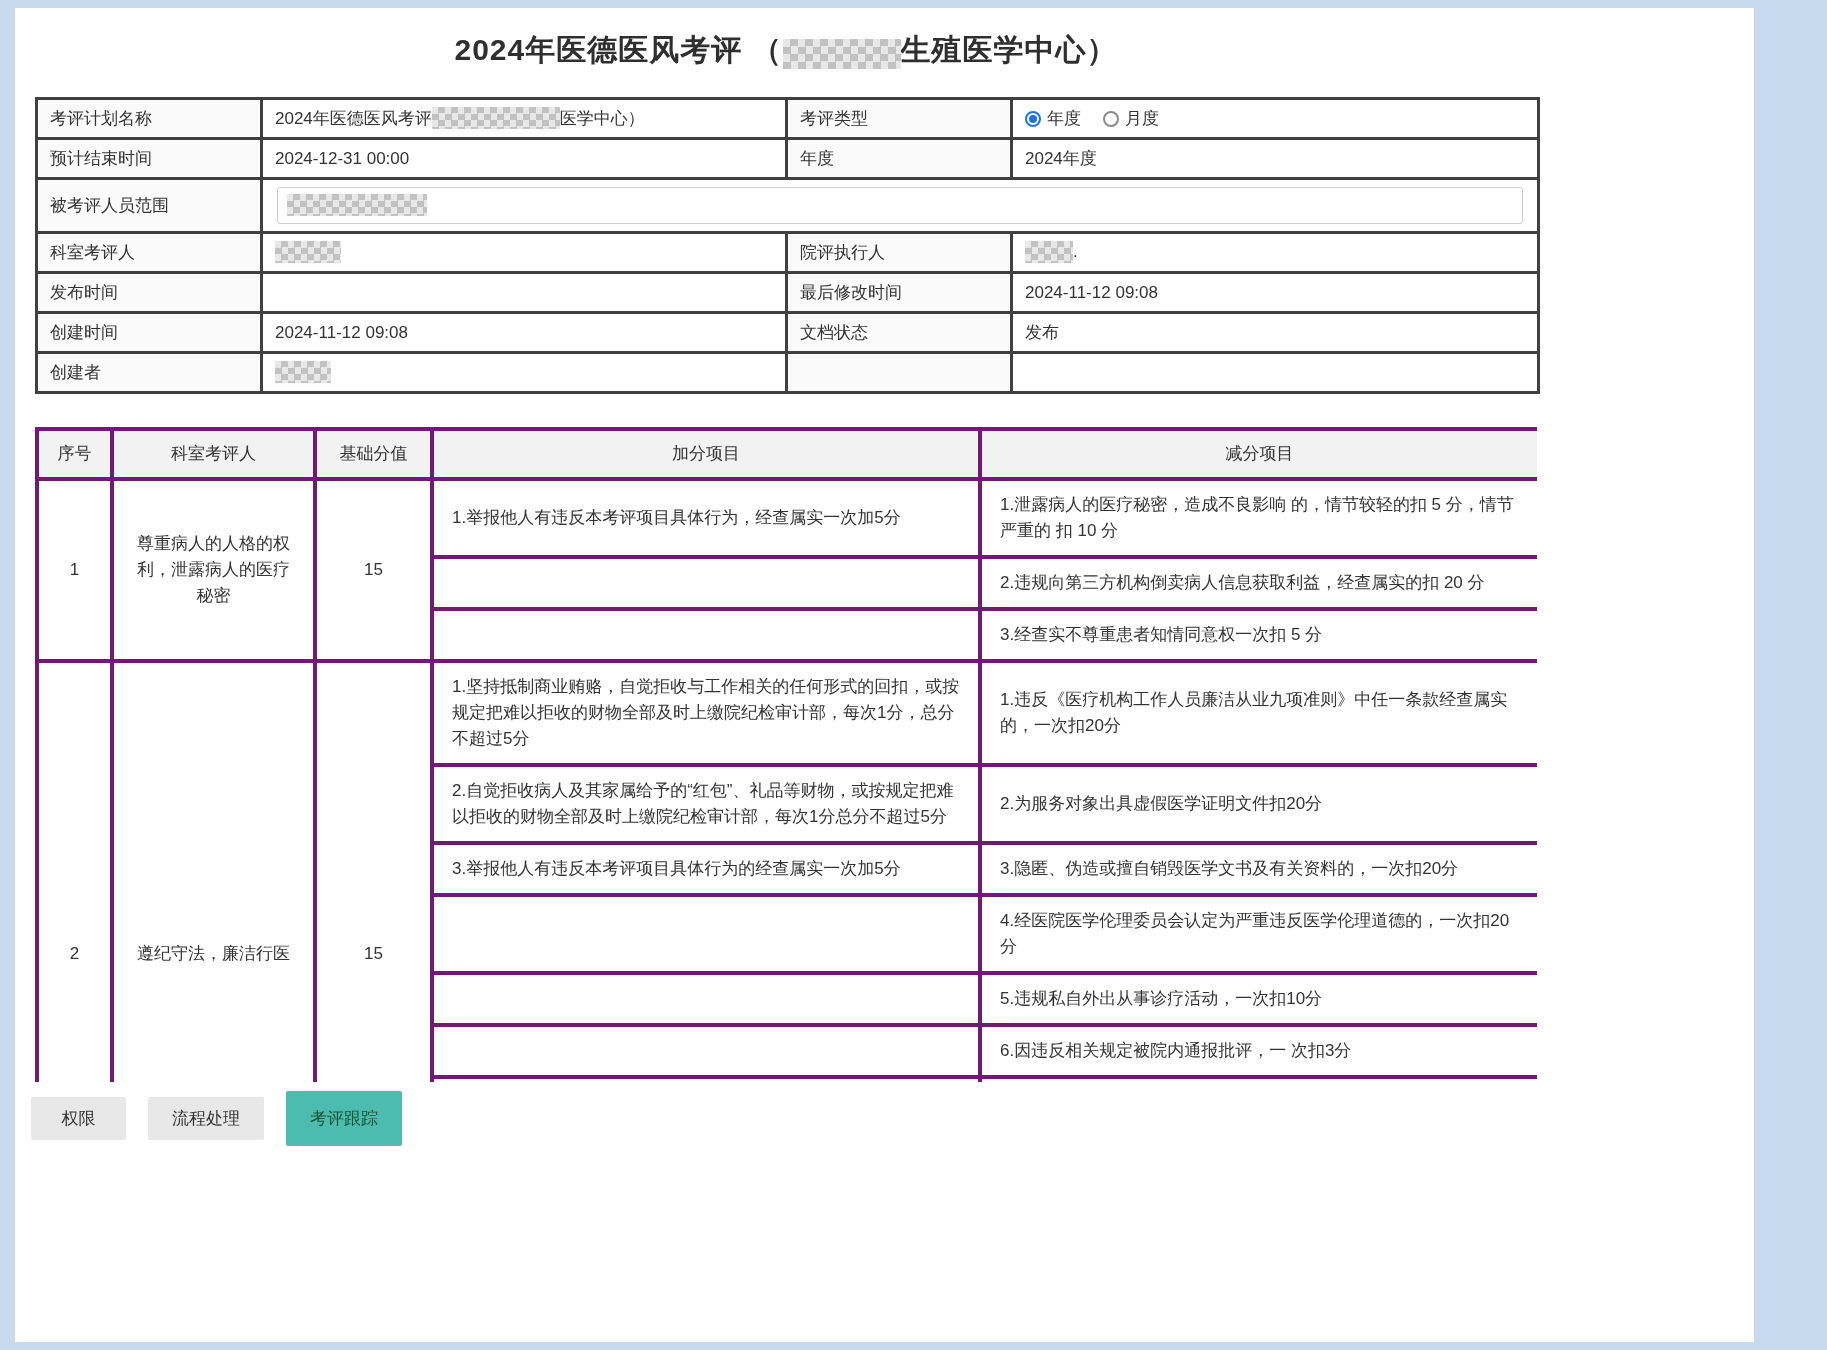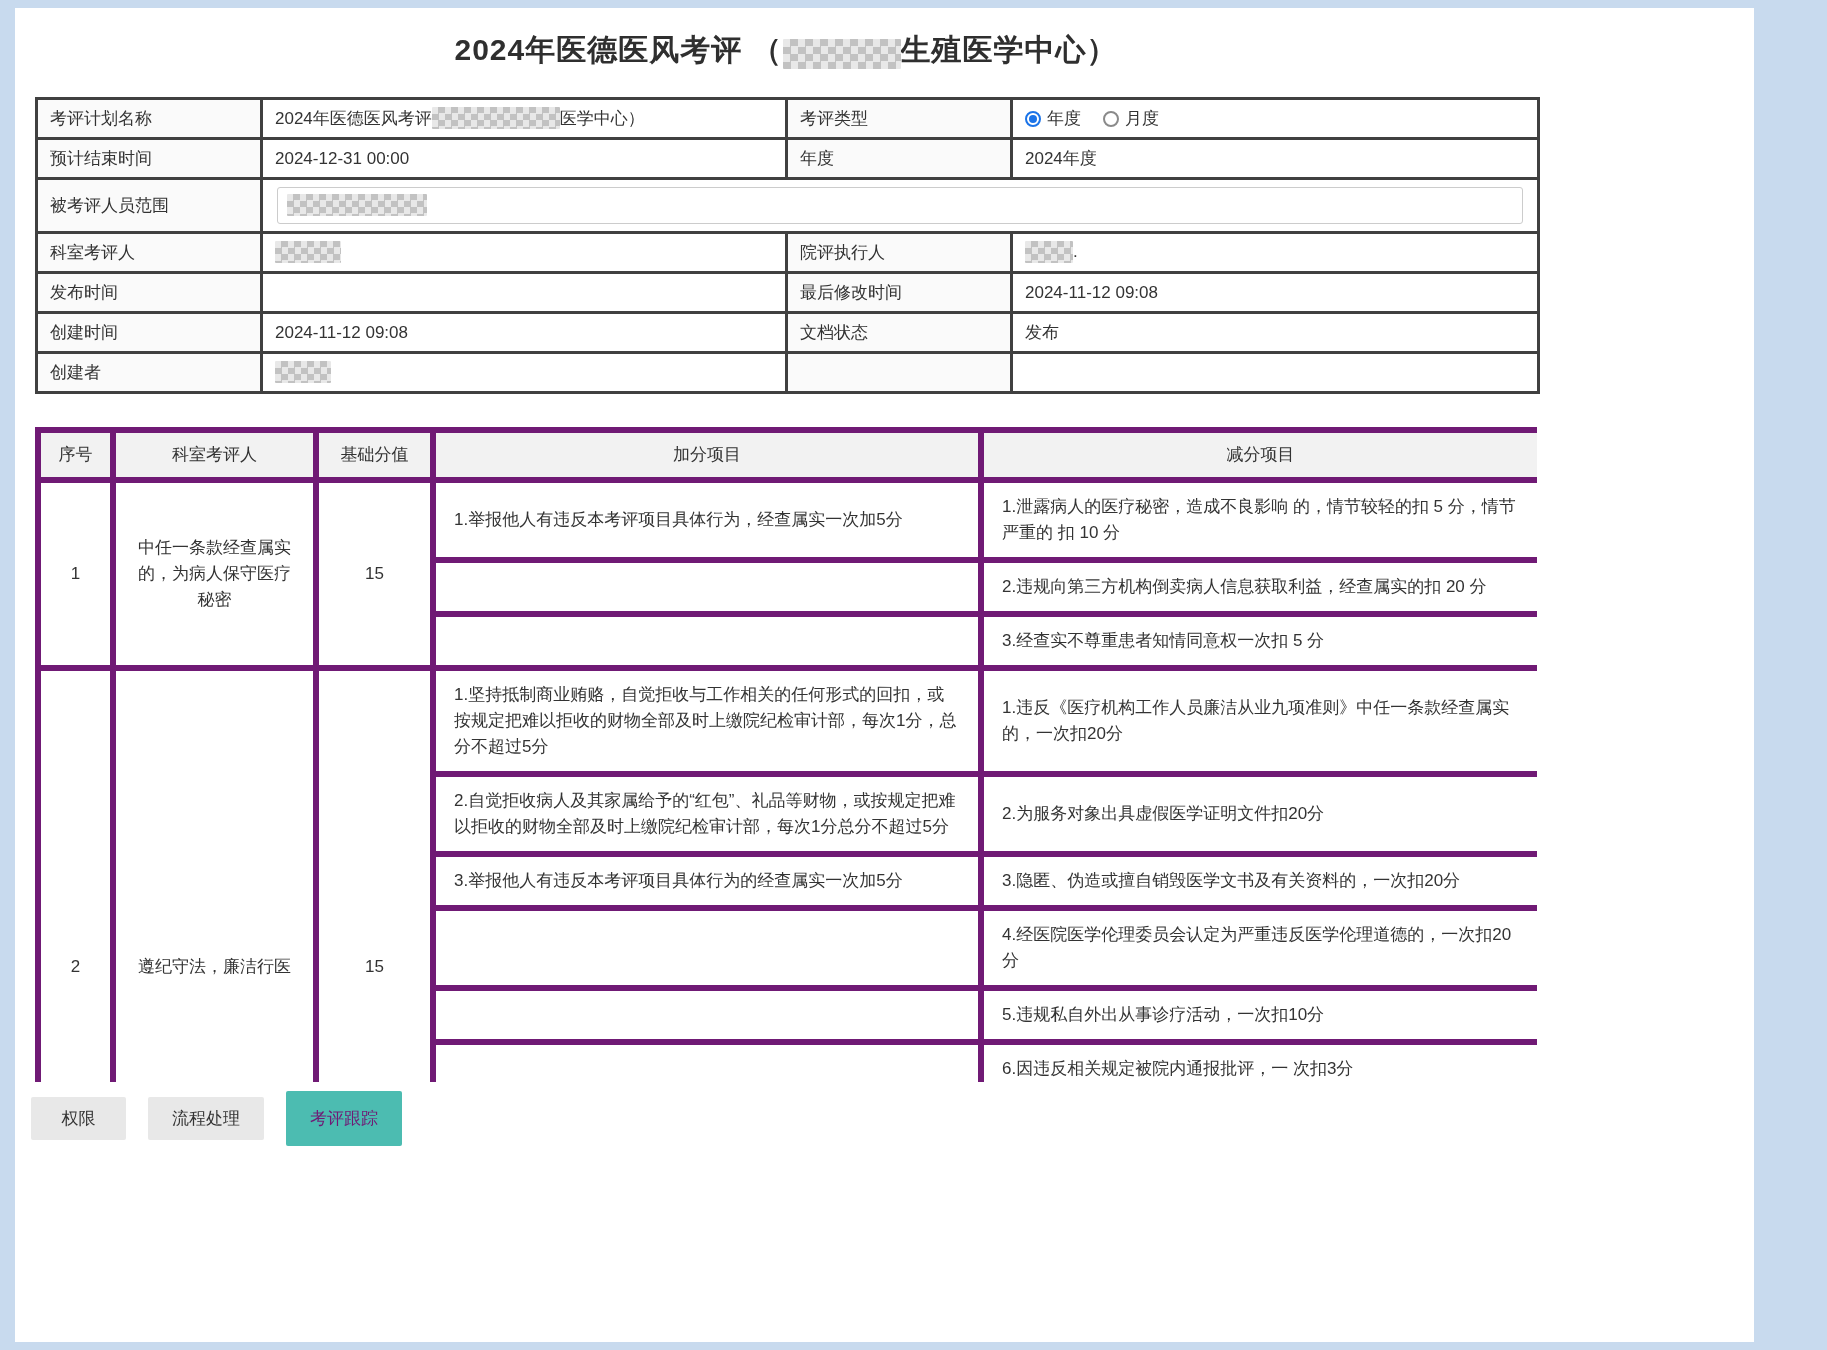--- a/index.html
+++ b/index.html
@@ -92,21 +92,21 @@
     height: 655px;
     overflow: hidden;
   }
   table.score-table {
     width: 1502px;
     border-collapse: collapse;
     font-size: 17px;
     table-layout: fixed;
   }
   table.score-table th, table.score-table td {
-    border: 6px solid #701a75;
+    border: 4px solid #701a75;
     box-sizing: border-box;
     vertical-align: middle;
     line-height: 26px;
   }
   table.score-table th {
     background: #f2f2f2;
     font-weight: 400;
     height: 50px;
     text-align: center;
   }
@@ -127,21 +127,21 @@
     padding: 0 24px;
     display: flex; align-items: center; justify-content: center;
     background: #e8e8e8;
     color: #333;
     font-size: 17px;
     border-radius: 2px;
     cursor: pointer;
   }
   .tab.active {
     background: #4cbcb1;
-    color: #701a75;
+    color: #14532d;
     height: 55px;
     min-width: 112px;
   }
 </style>
 </head>
 <body>
 
 <div class="card">
 
   <h1 class="page-title"><span>2024年医德医风考评 （</span><span class="mosaic m-title"></span><span>生殖医学中心）</span></h1>
@@ -228,21 +228,21 @@
           <th>序号</th>
           <th>科室考评人</th>
           <th>基础分值</th>
           <th>加分项目</th>
           <th>减分项目</th>
         </tr>
       </thead>
       <tbody>
           <tr>
             <td rowspan="3" class="c-no">1</td>
-            <td rowspan="3" class="c-item">中任一条款经查属实的，为病人保守医疗秘密</td>
+            <td rowspan="3" class="c-item">尊重病人的人格的权利，泄露病人的医疗秘密</td>
             <td rowspan="3" class="c-score">15</td>
             <td class="c-bonus">1.举报他人有违反本考评项目具体行为，经查属实一次加5分</td>
             <td class="c-deduction">1.泄露病人的医疗秘密，造成不良影响 的，情节较轻的扣 5 分，情节严重的 扣 10 分</td>
           </tr>
           <tr>
             <td class="c-bonus"></td>
             <td class="c-deduction">2.违规向第三方机构倒卖病人信息获取利益，经查属实的扣 20 分</td>
           </tr>
           <tr>
             <td class="c-bonus"></td>

